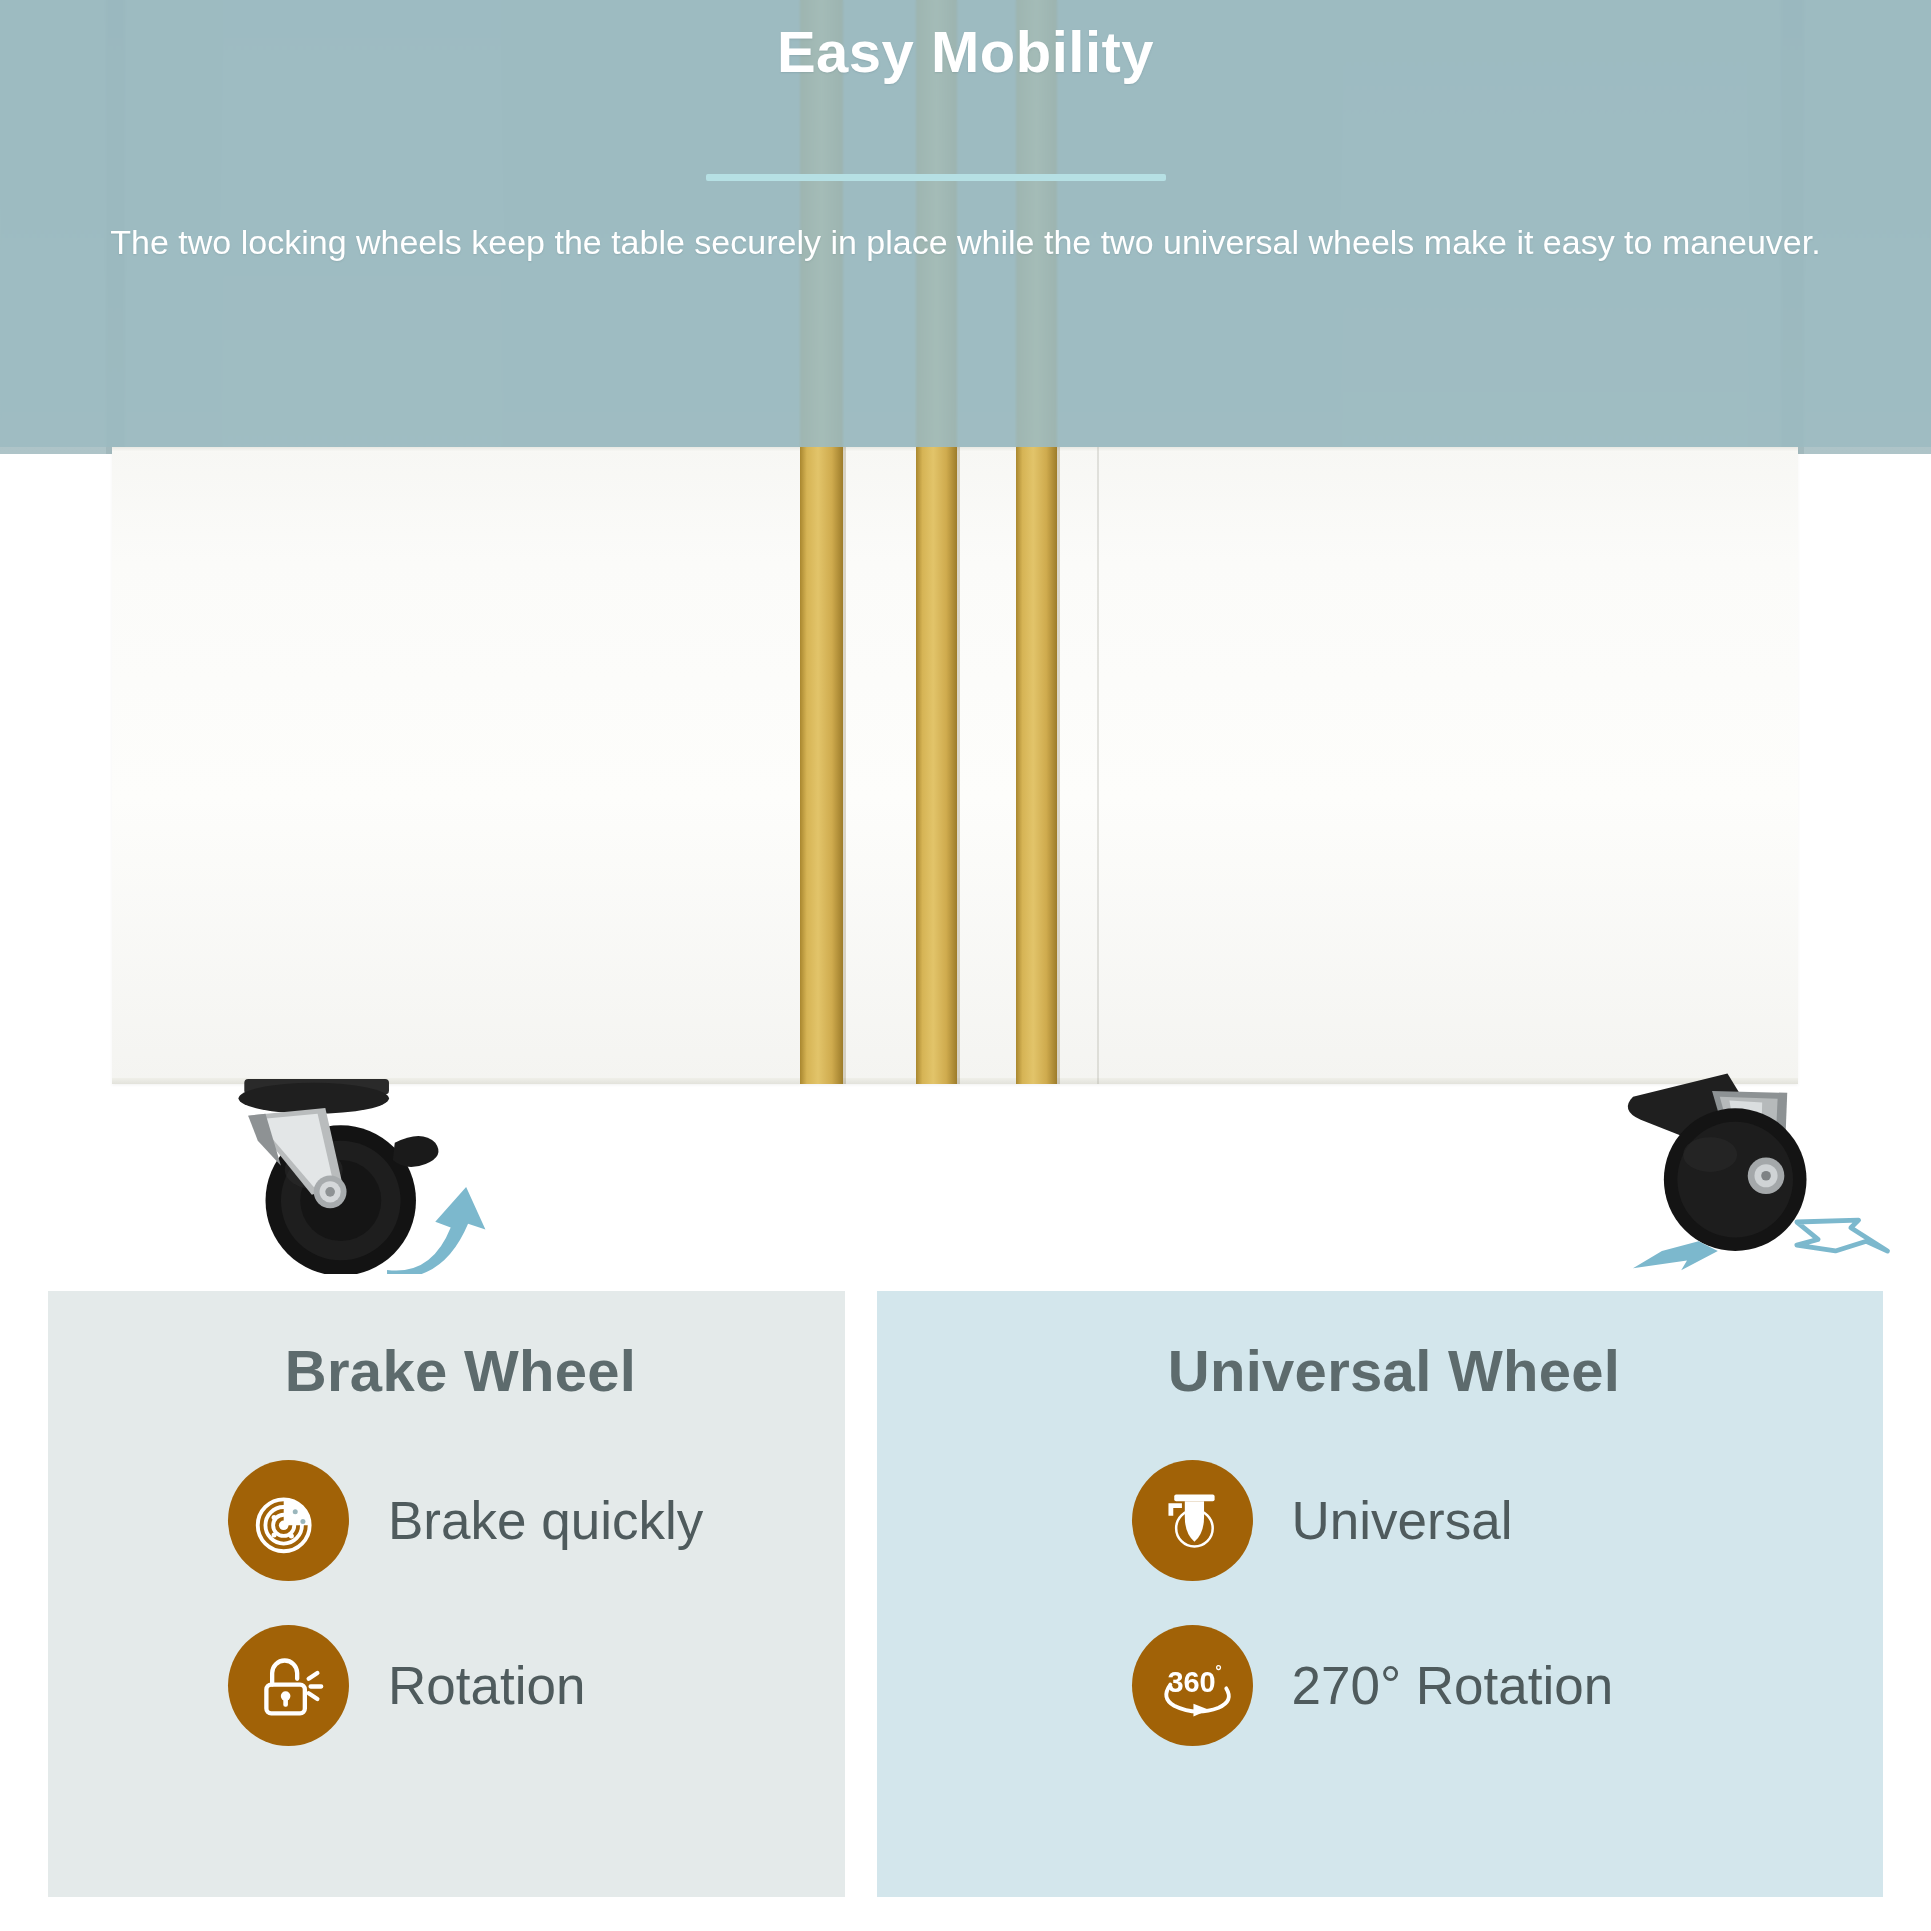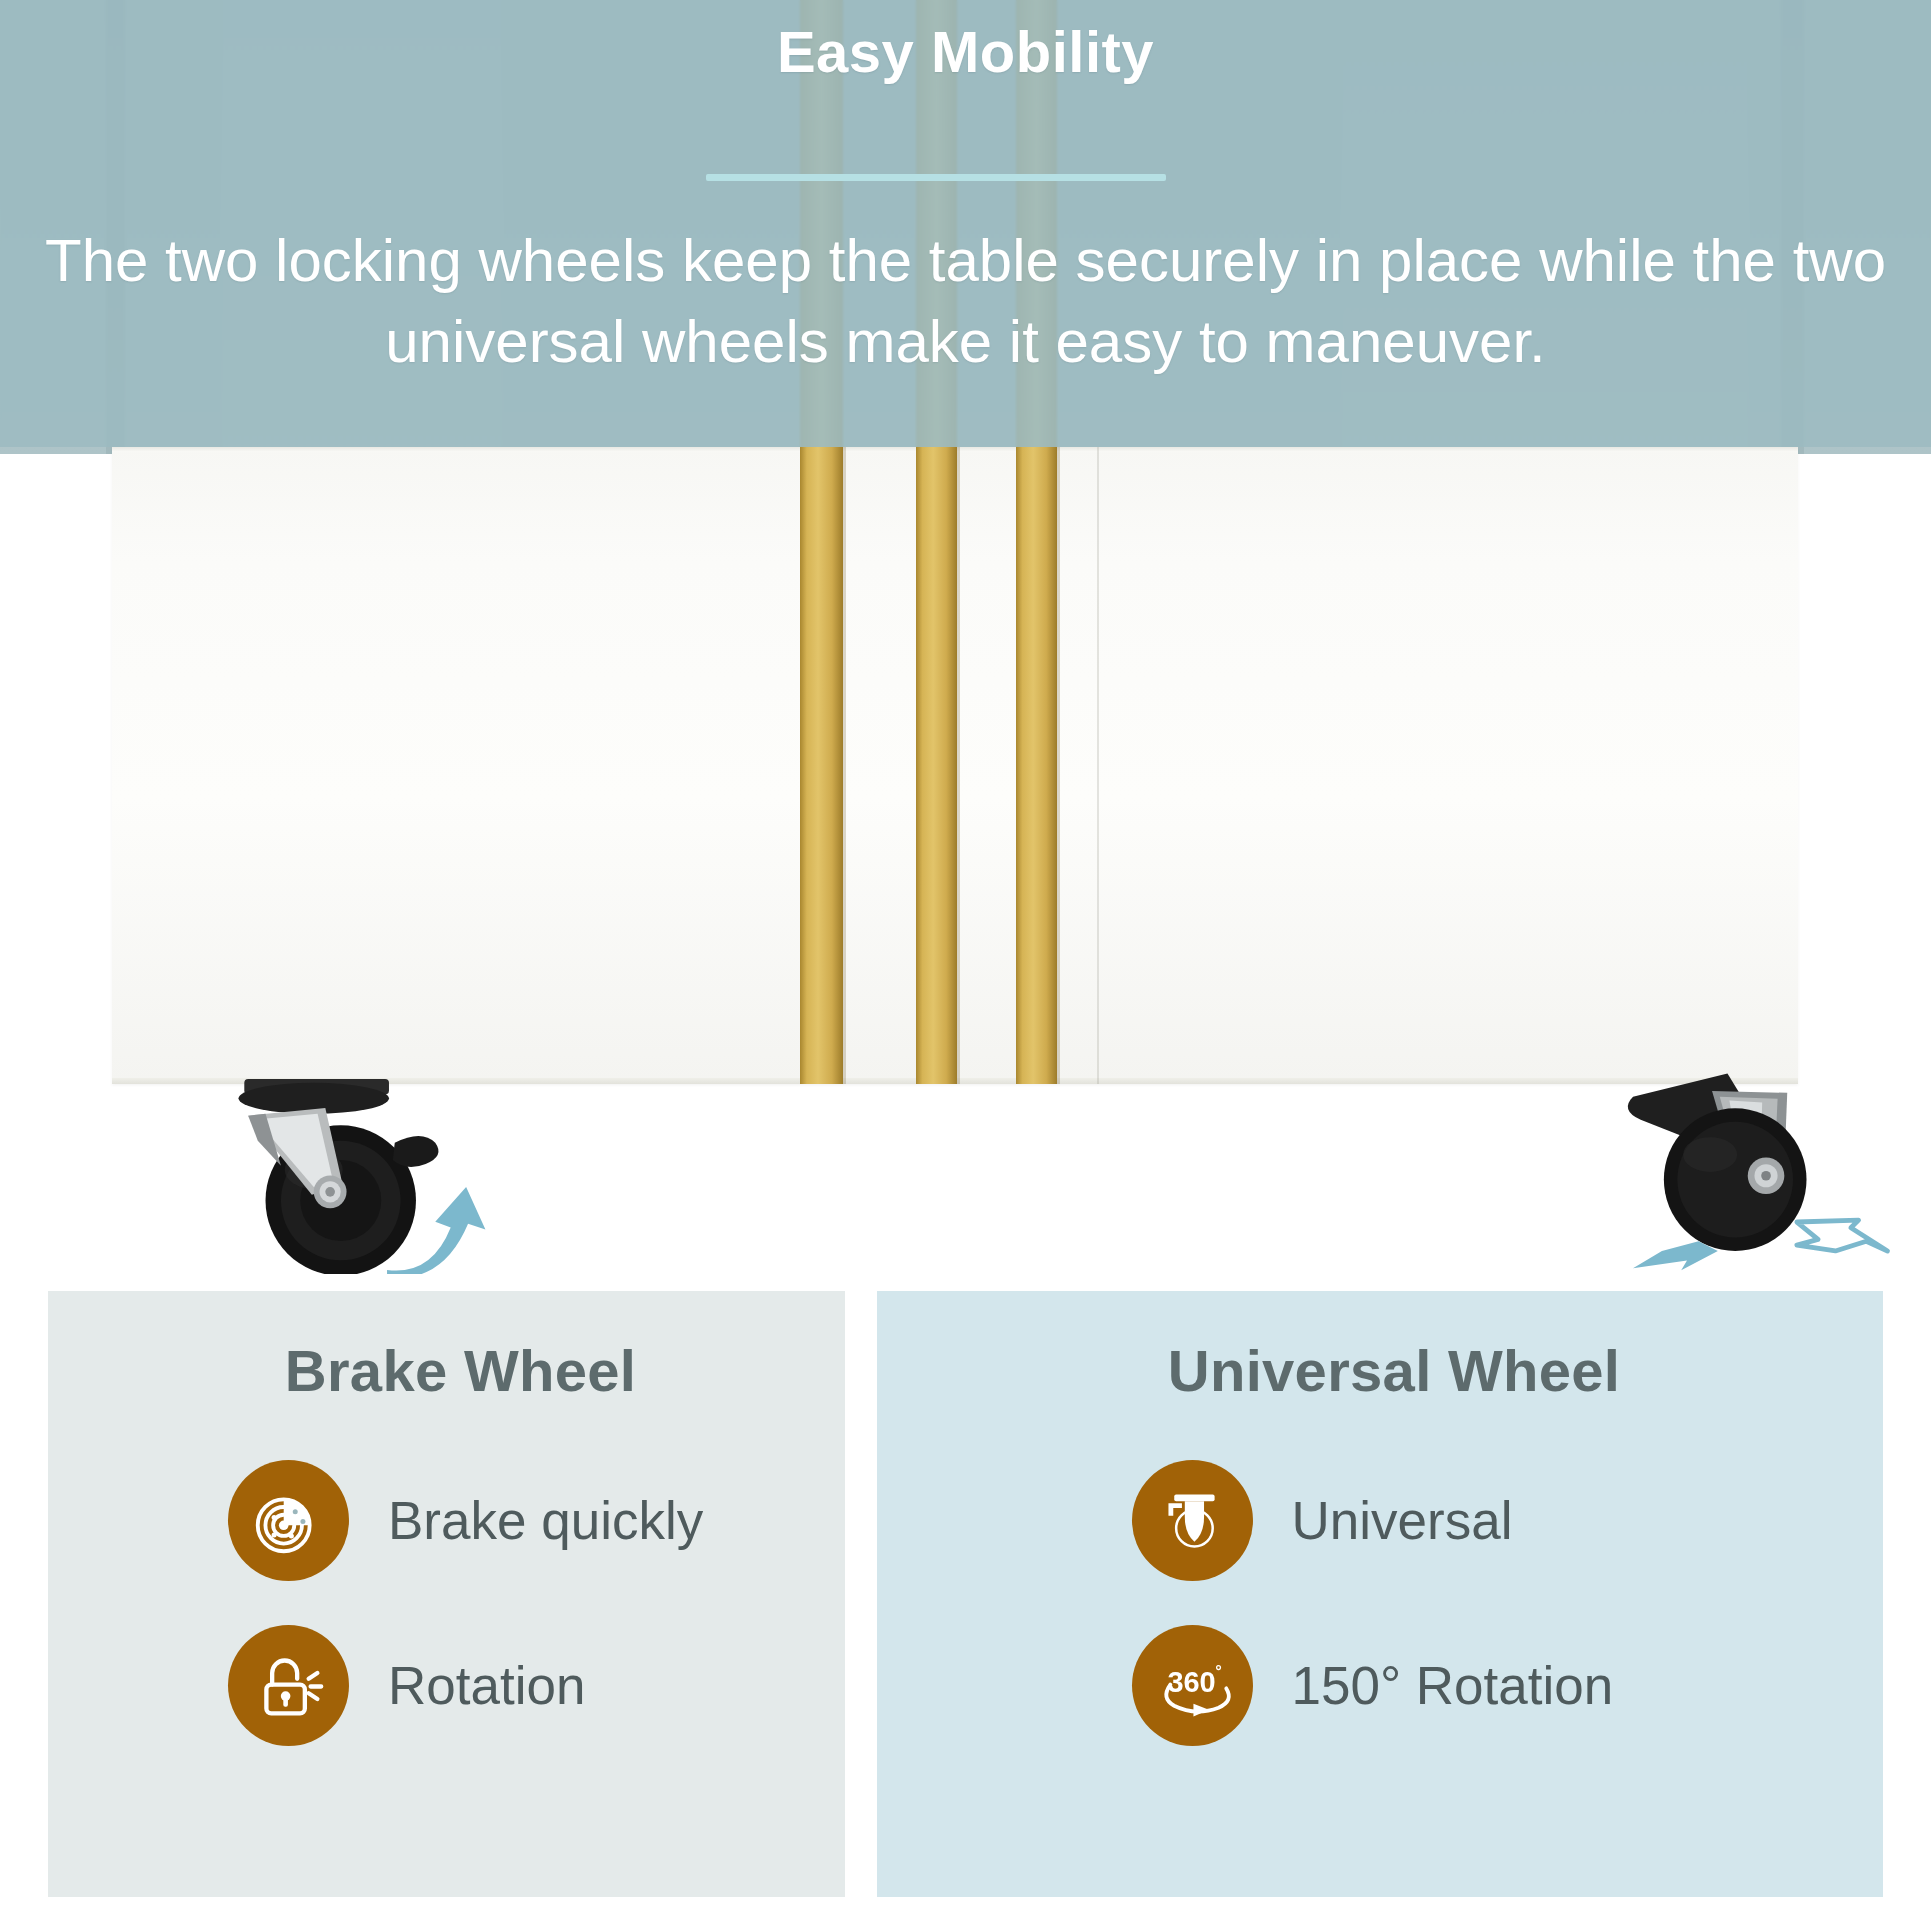--- a/index.html
+++ b/index.html
@@ -150,21 +150,21 @@
     background: #b6e0e4;
     border-radius: 1.9px;
   }
   .banner-sub {
     position: absolute;
     left: 0;
     top: 220px;
     width: 1931px;
     text-align: center;
     color: #ffffff;
-    font-size: 60px;
+    font-size: 34px;
     font-weight: 400;
     line-height: 1.35;
     padding: 0 19.3px;
     box-sizing: border-box;
     text-shadow: 0 1px 1.9px rgba(90,120,128,0.22);
   }
 
   
   .cards {
     position: absolute;
@@ -378,21 +378,21 @@
         <div class="feature-row">
           <div class="feature-inner">
             <span class="feature-icon">
               <svg width="83" height="83" viewBox="0 0 86 86">
                 <text x="42" y="50" text-anchor="middle" fill="#ffffff" font-family="Liberation Sans, sans-serif" font-size="30" font-weight="700">360</text>
                 <text x="70" y="34" text-anchor="middle" fill="#ffffff" font-family="Liberation Sans, sans-serif" font-size="17" font-weight="700">°</text>
                 <path d="M20 42 q-10 14 4 22 q22 11 46 2 q16 -7 8 -20" fill="none" stroke="#ffffff" stroke-width="4" stroke-linecap="round"></path>
                 <path d="M44 62 l16 6 -16 7 Z" fill="#ffffff"></path>
               </svg>
             </span>
-            <span class="feature-label">150° Rotation</span>
+            <span class="feature-label">270° Rotation</span>
           </div>
         </div>
 
       </div>
     </div>
   </div>
 </div>
 
 
 </body></html>

